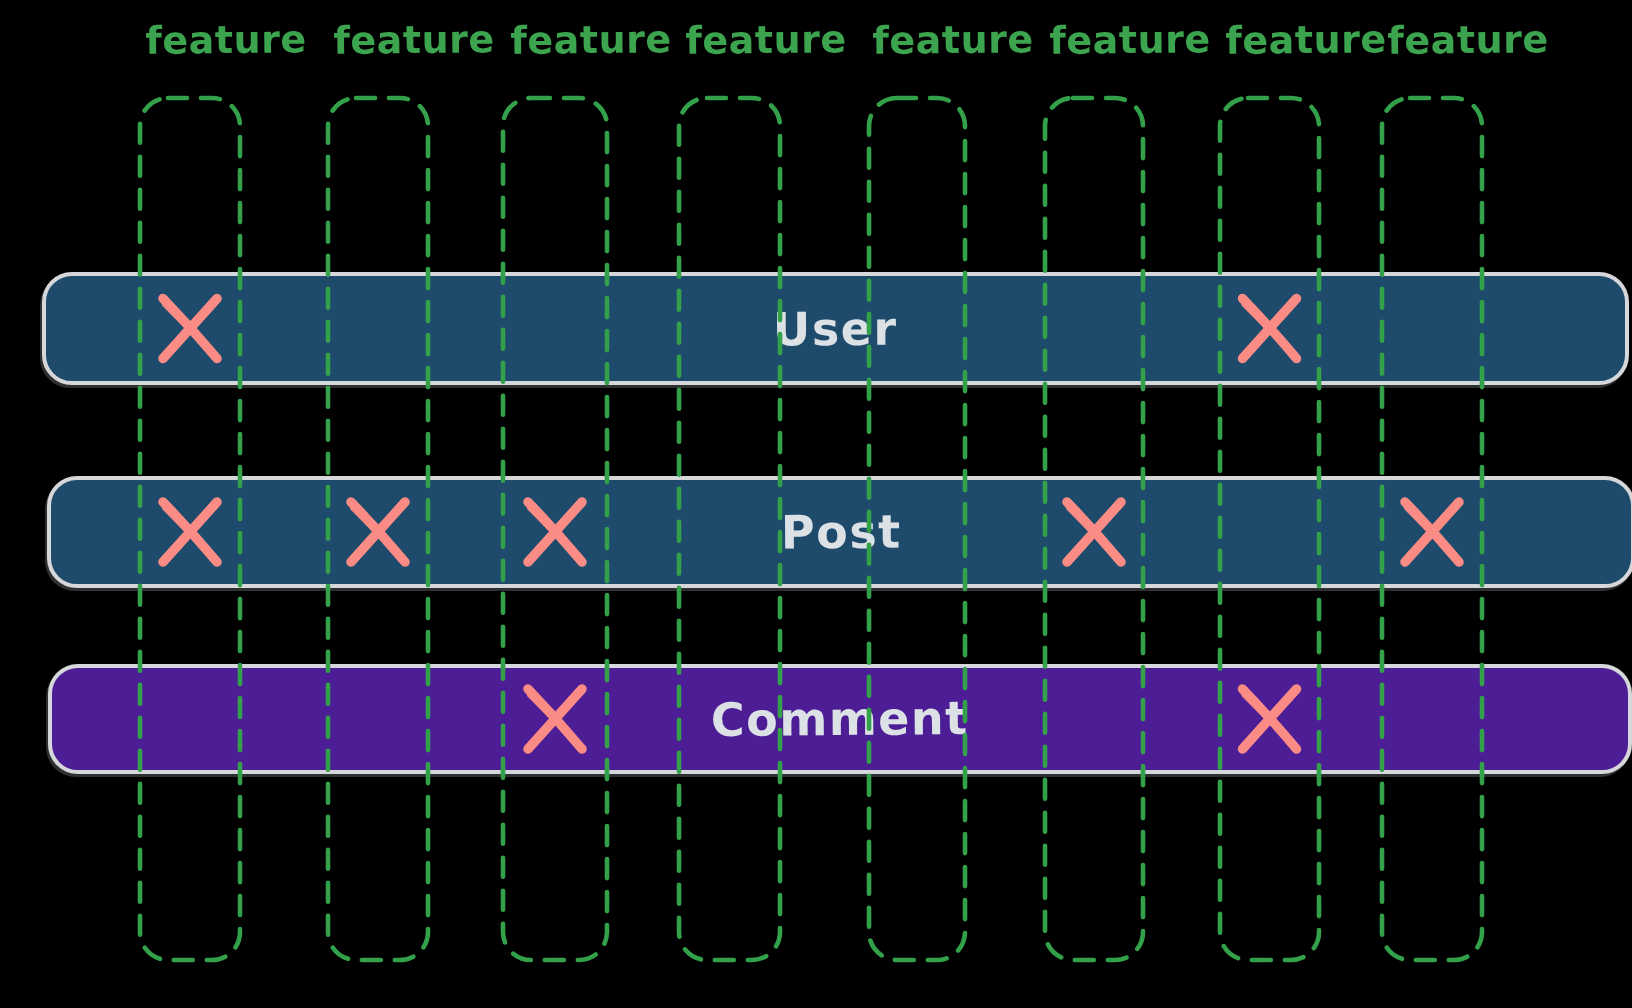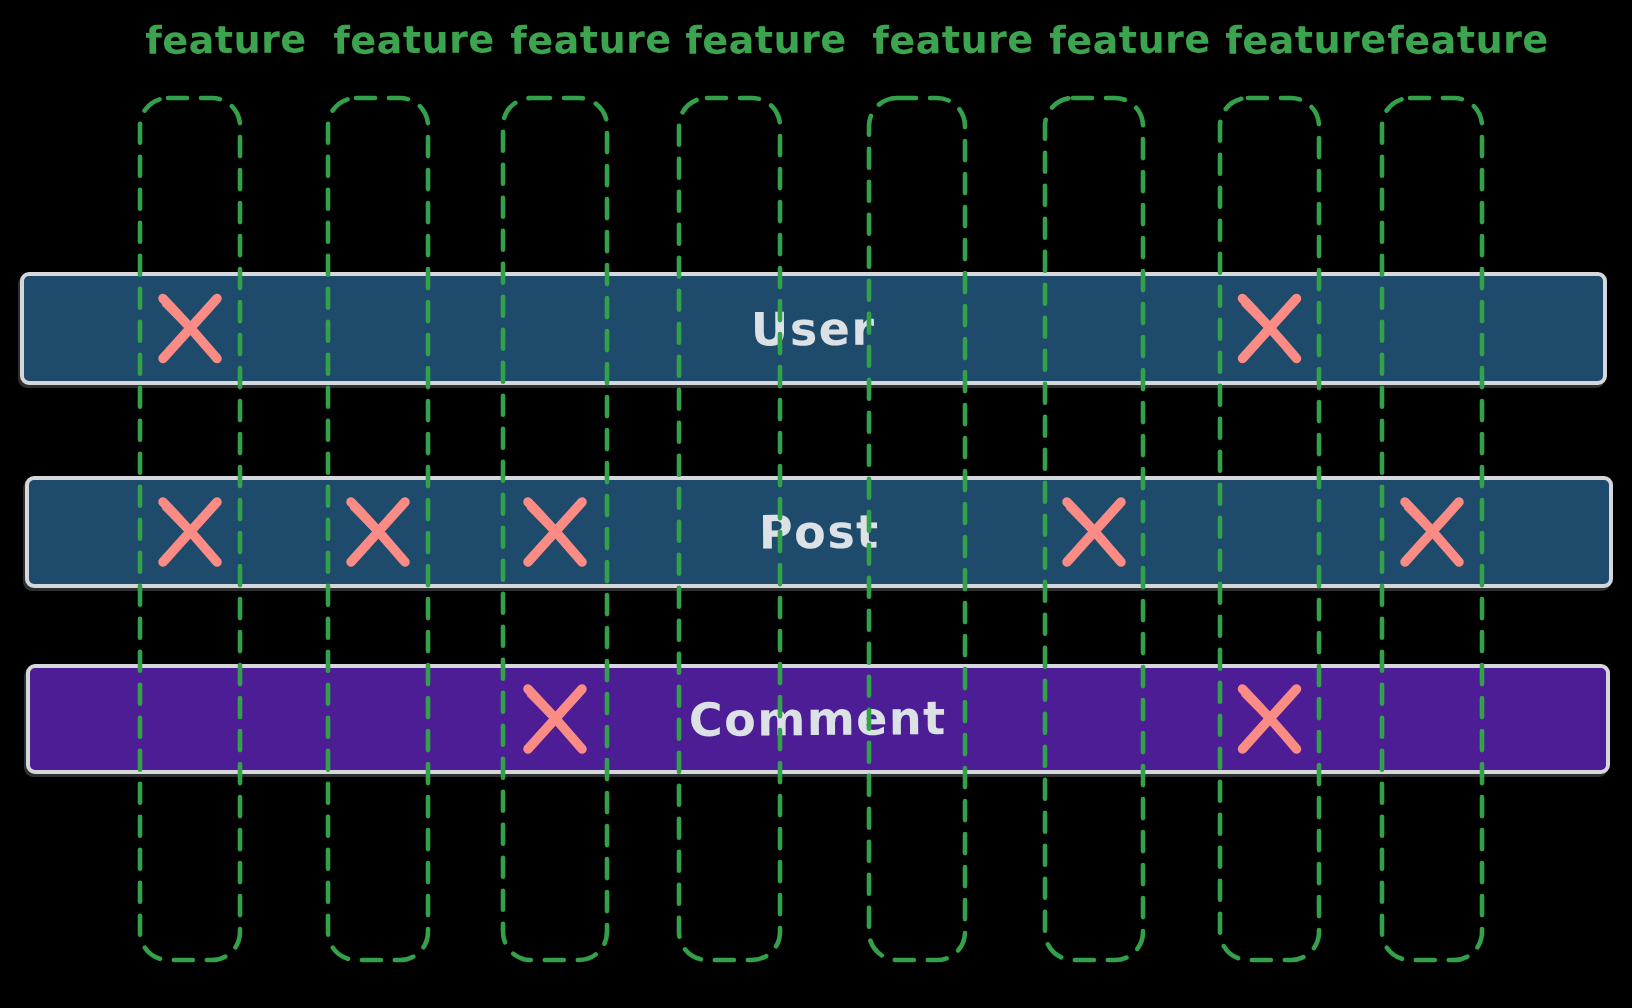--- a/index.html
+++ b/index.html
@@ -16,27 +16,28 @@
     font-family: "DejaVu Sans", "Liberation Sans", sans-serif;
   }
   
   #rows-layer {
     position: absolute;
     inset: 0;
     z-index: 1;
   }
   .bar {
     position: absolute;
-    border-radius: 9px;
+    border-radius: 30px;
     border: 4px solid;
     display: flex;
     align-items: center;
     justify-content: center;
     box-sizing: border-box;
     box-shadow: -2px 3px 0 0 rgba(148, 154, 160, 0.30);
+    margin-left: 22px;
   }
   .bar-label {
     font-size: 46px;
     font-weight: bold;
     letter-spacing: 1.5px;
     transform: rotate(-0.4deg);
   }
   
   #overlay {
     position: absolute;

